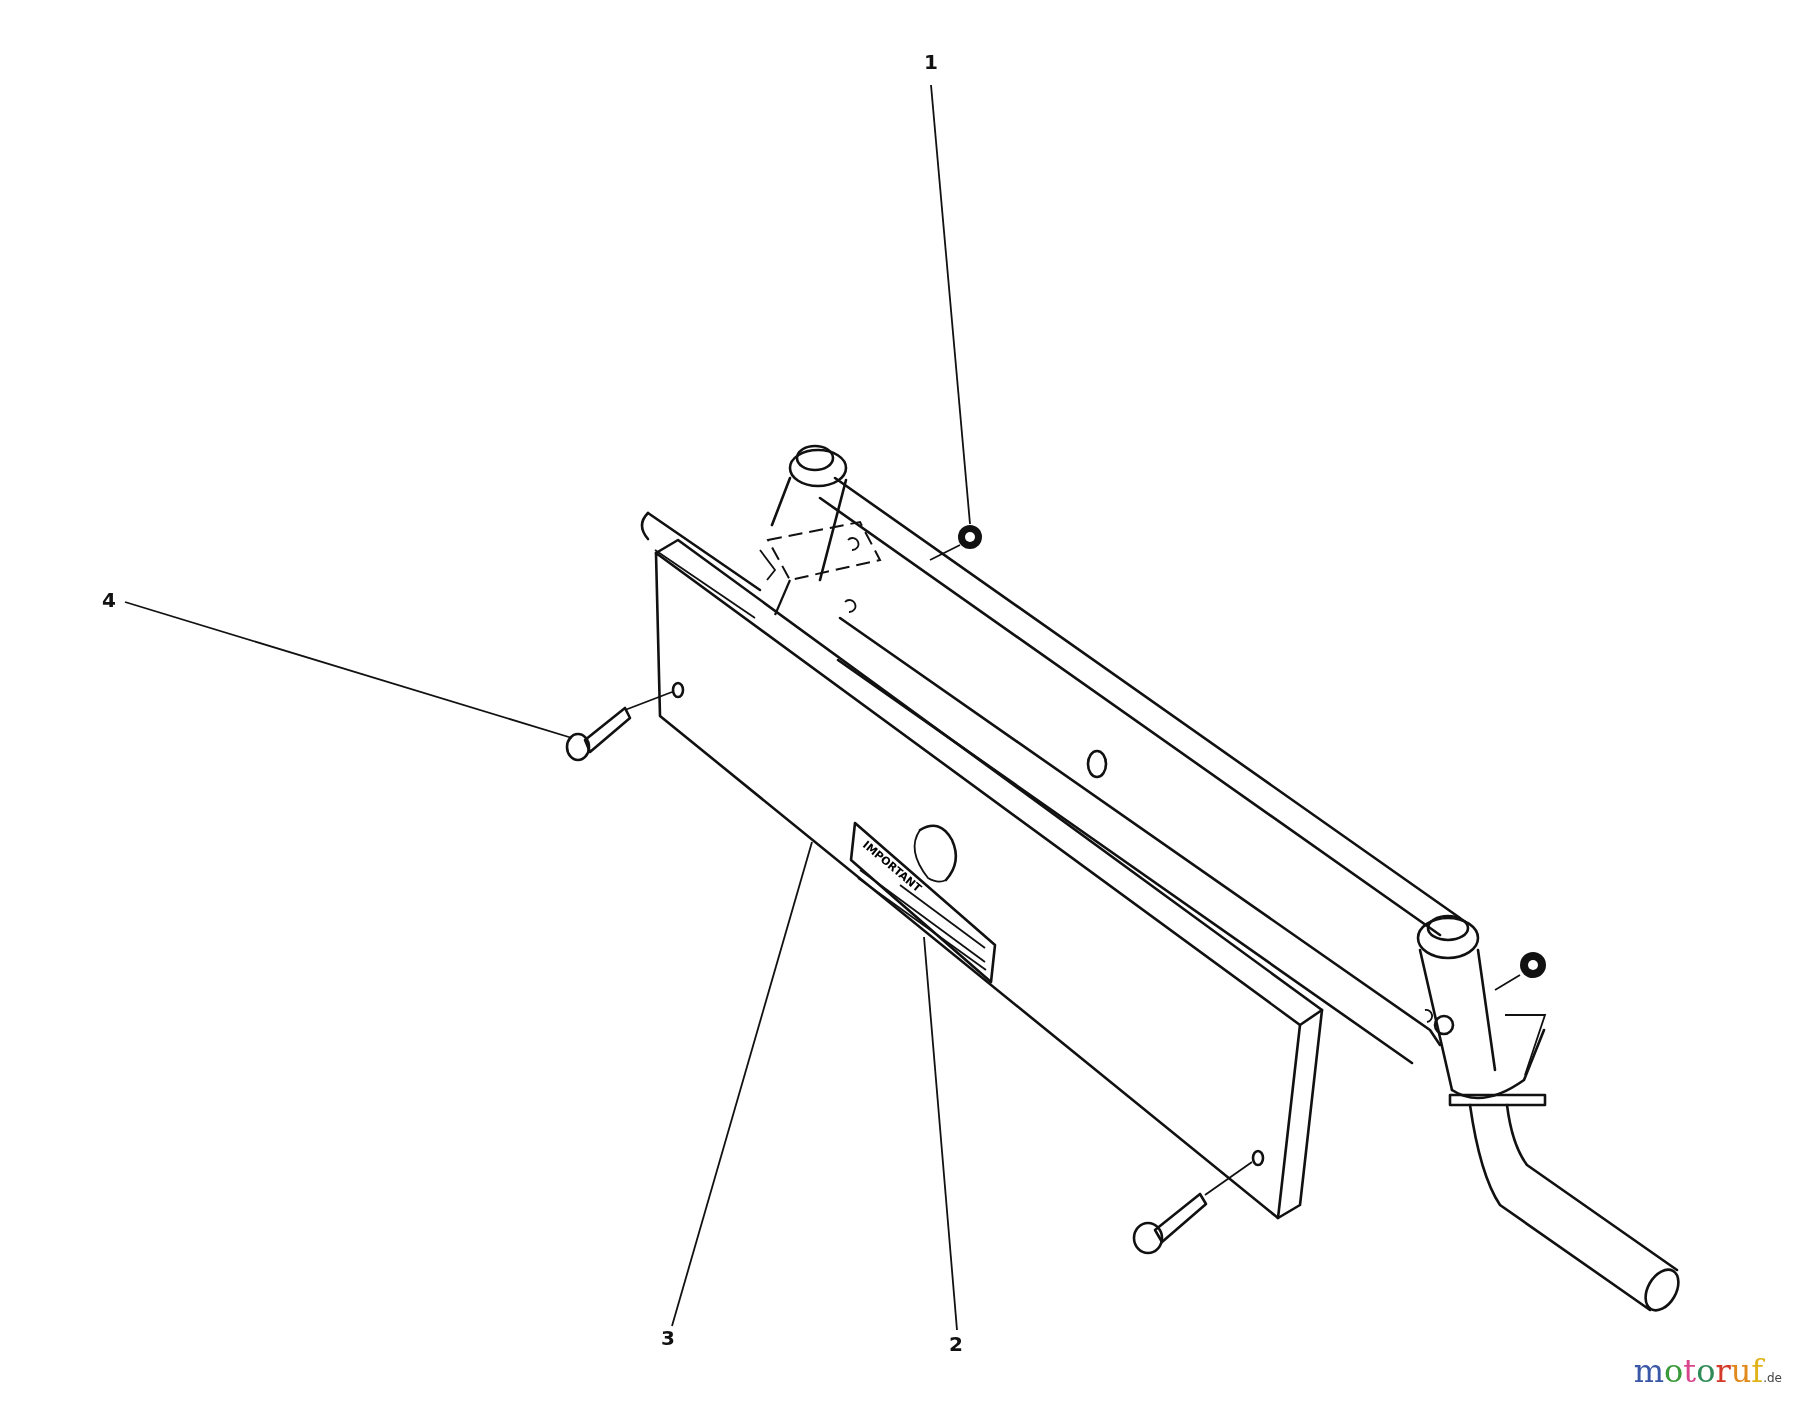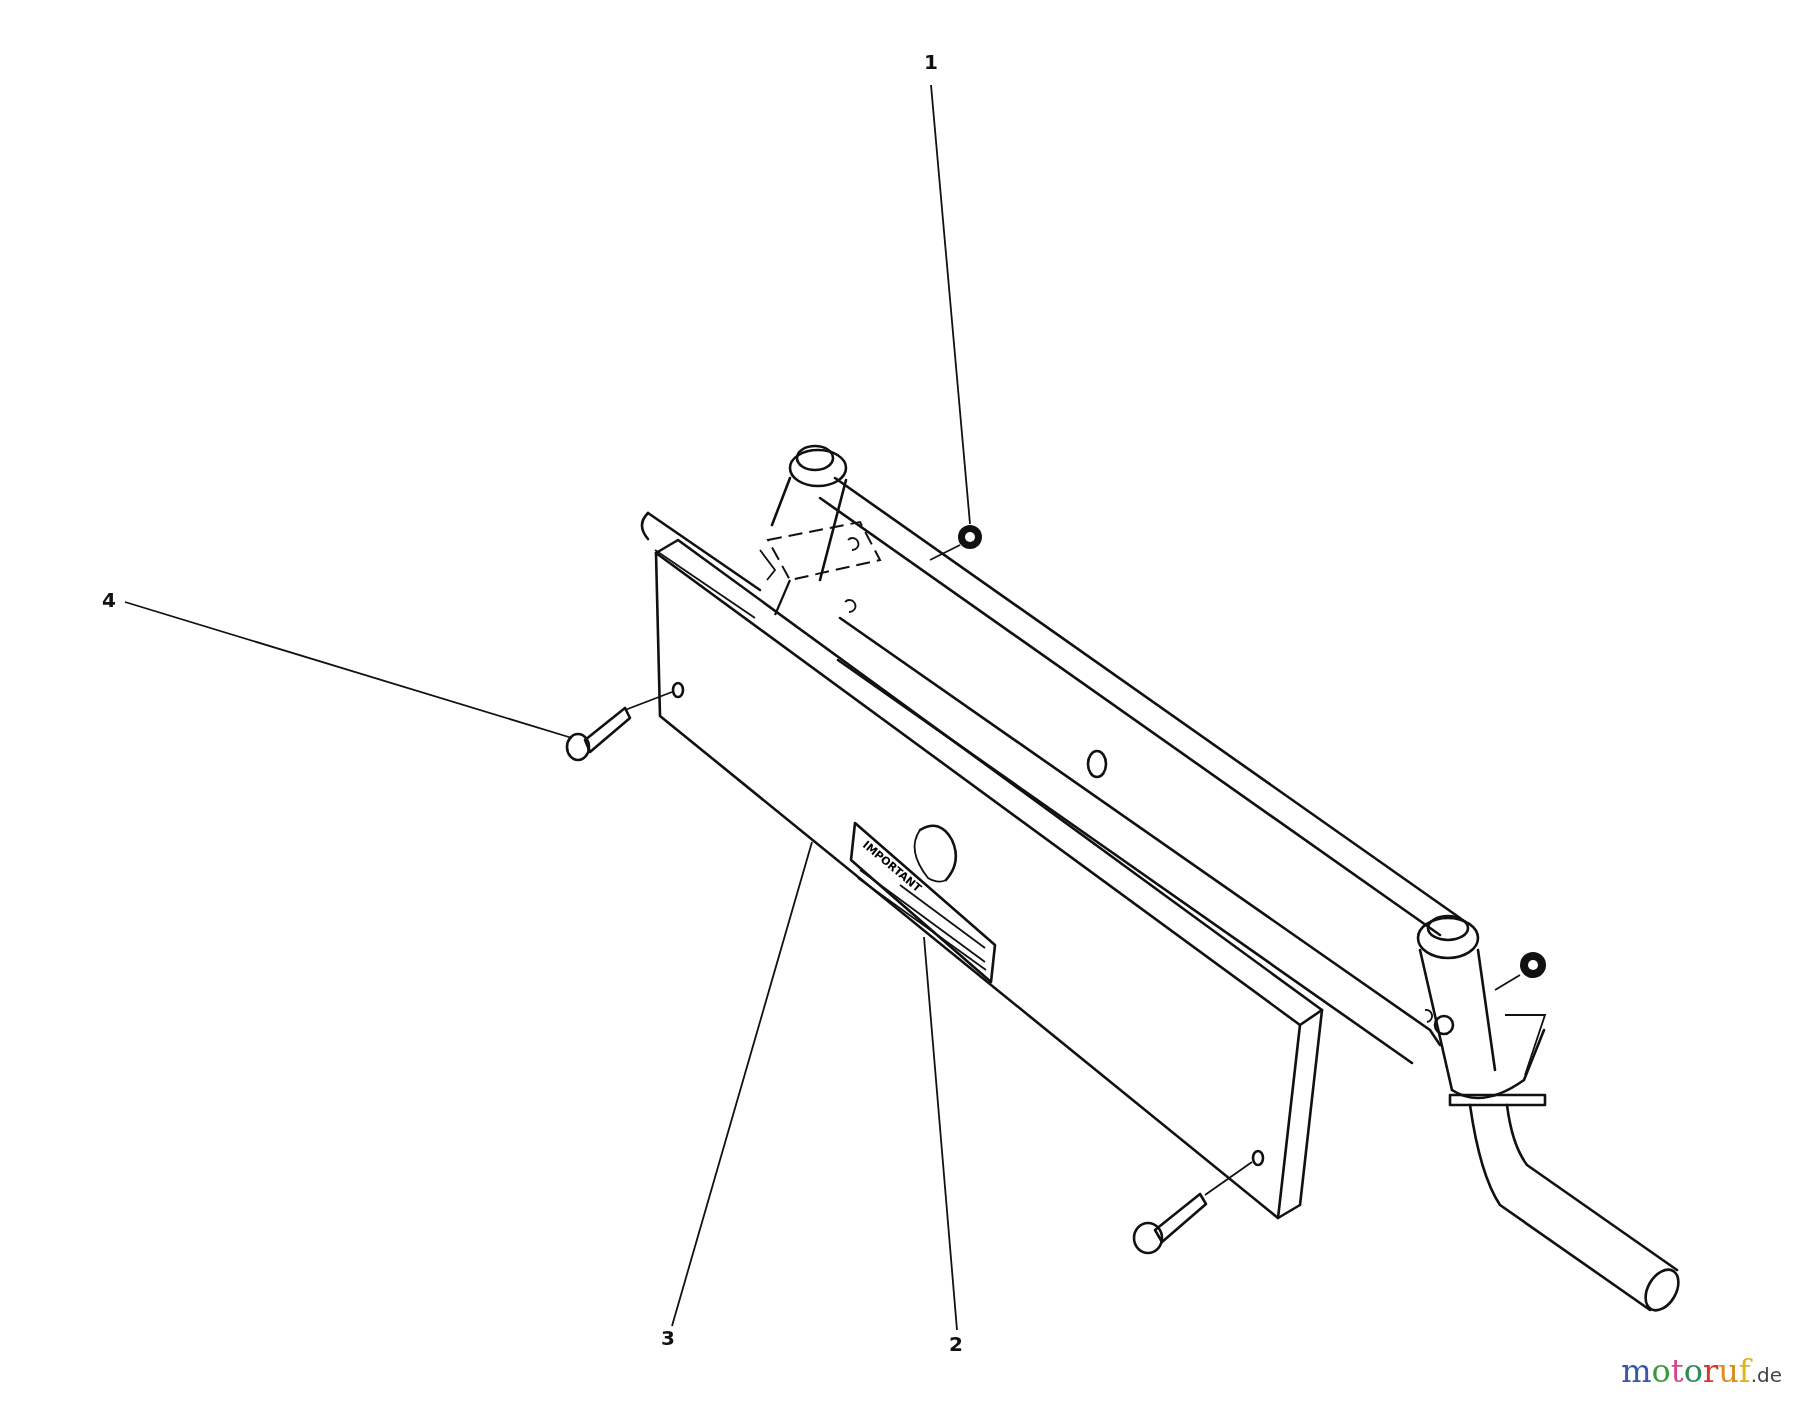--- a/index.html
+++ b/index.html
@@ -6,21 +6,21 @@
     .canvas { position: relative; width: 1800px; height: 1406px; background: #ffffff; overflow: hidden; }
     svg { position: absolute; left: 0; top: 0; }
     .ln { stroke: #111; stroke-width: 2.6; fill: none; stroke-linecap: round; stroke-linejoin: round; }
     .thin { stroke: #111; stroke-width: 1.8; fill: none; }
     .dash { stroke: #111; stroke-width: 2.2; fill: none; stroke-dasharray: 60 10 4 10; }
     .dash2 { stroke: #111; stroke-width: 2; fill: none; stroke-dasharray: 14 7; }
     .callout { position: absolute; font-family: "DejaVu Sans", sans-serif; font-weight: bold; font-size: 20px; color: #111; }
     .watermark { position: absolute; right: 18px; bottom: 16px; font-family: "DejaVu Serif", serif; font-size: 32px; letter-spacing: 0px; }
     .watermark .c1 { color: #3b58a8; } .watermark .c2 { color: #3a9a3a; } .watermark .c3 { color: #d8458d; }
     .watermark .c4 { color: #2e8b57; } .watermark .c5 { color: #d43a2a; } .watermark .c6 { color: #e08a1c; }
-    .watermark .c7 { color: #e0b419; } .watermark .tld { color: #444; font-size: 20px; font-family: "DejaVu Sans", sans-serif; }
+    .watermark .c7 { color: #e0b419; } .watermark .tld { color: #444; font-size: 12px; font-family: "DejaVu Sans", sans-serif; }
     .lbl-imp { font-family: "DejaVu Sans", sans-serif; font-size: 11px; font-weight: bold; }
   </style>
 </head>
 <body>
 
 <div class="canvas">
   <svg width="1800" height="1406" viewBox="0 0 1800 1406">
 
     <g>
       <line class="ln" x1="820" y1="498" x2="1440" y2="935"></line>

